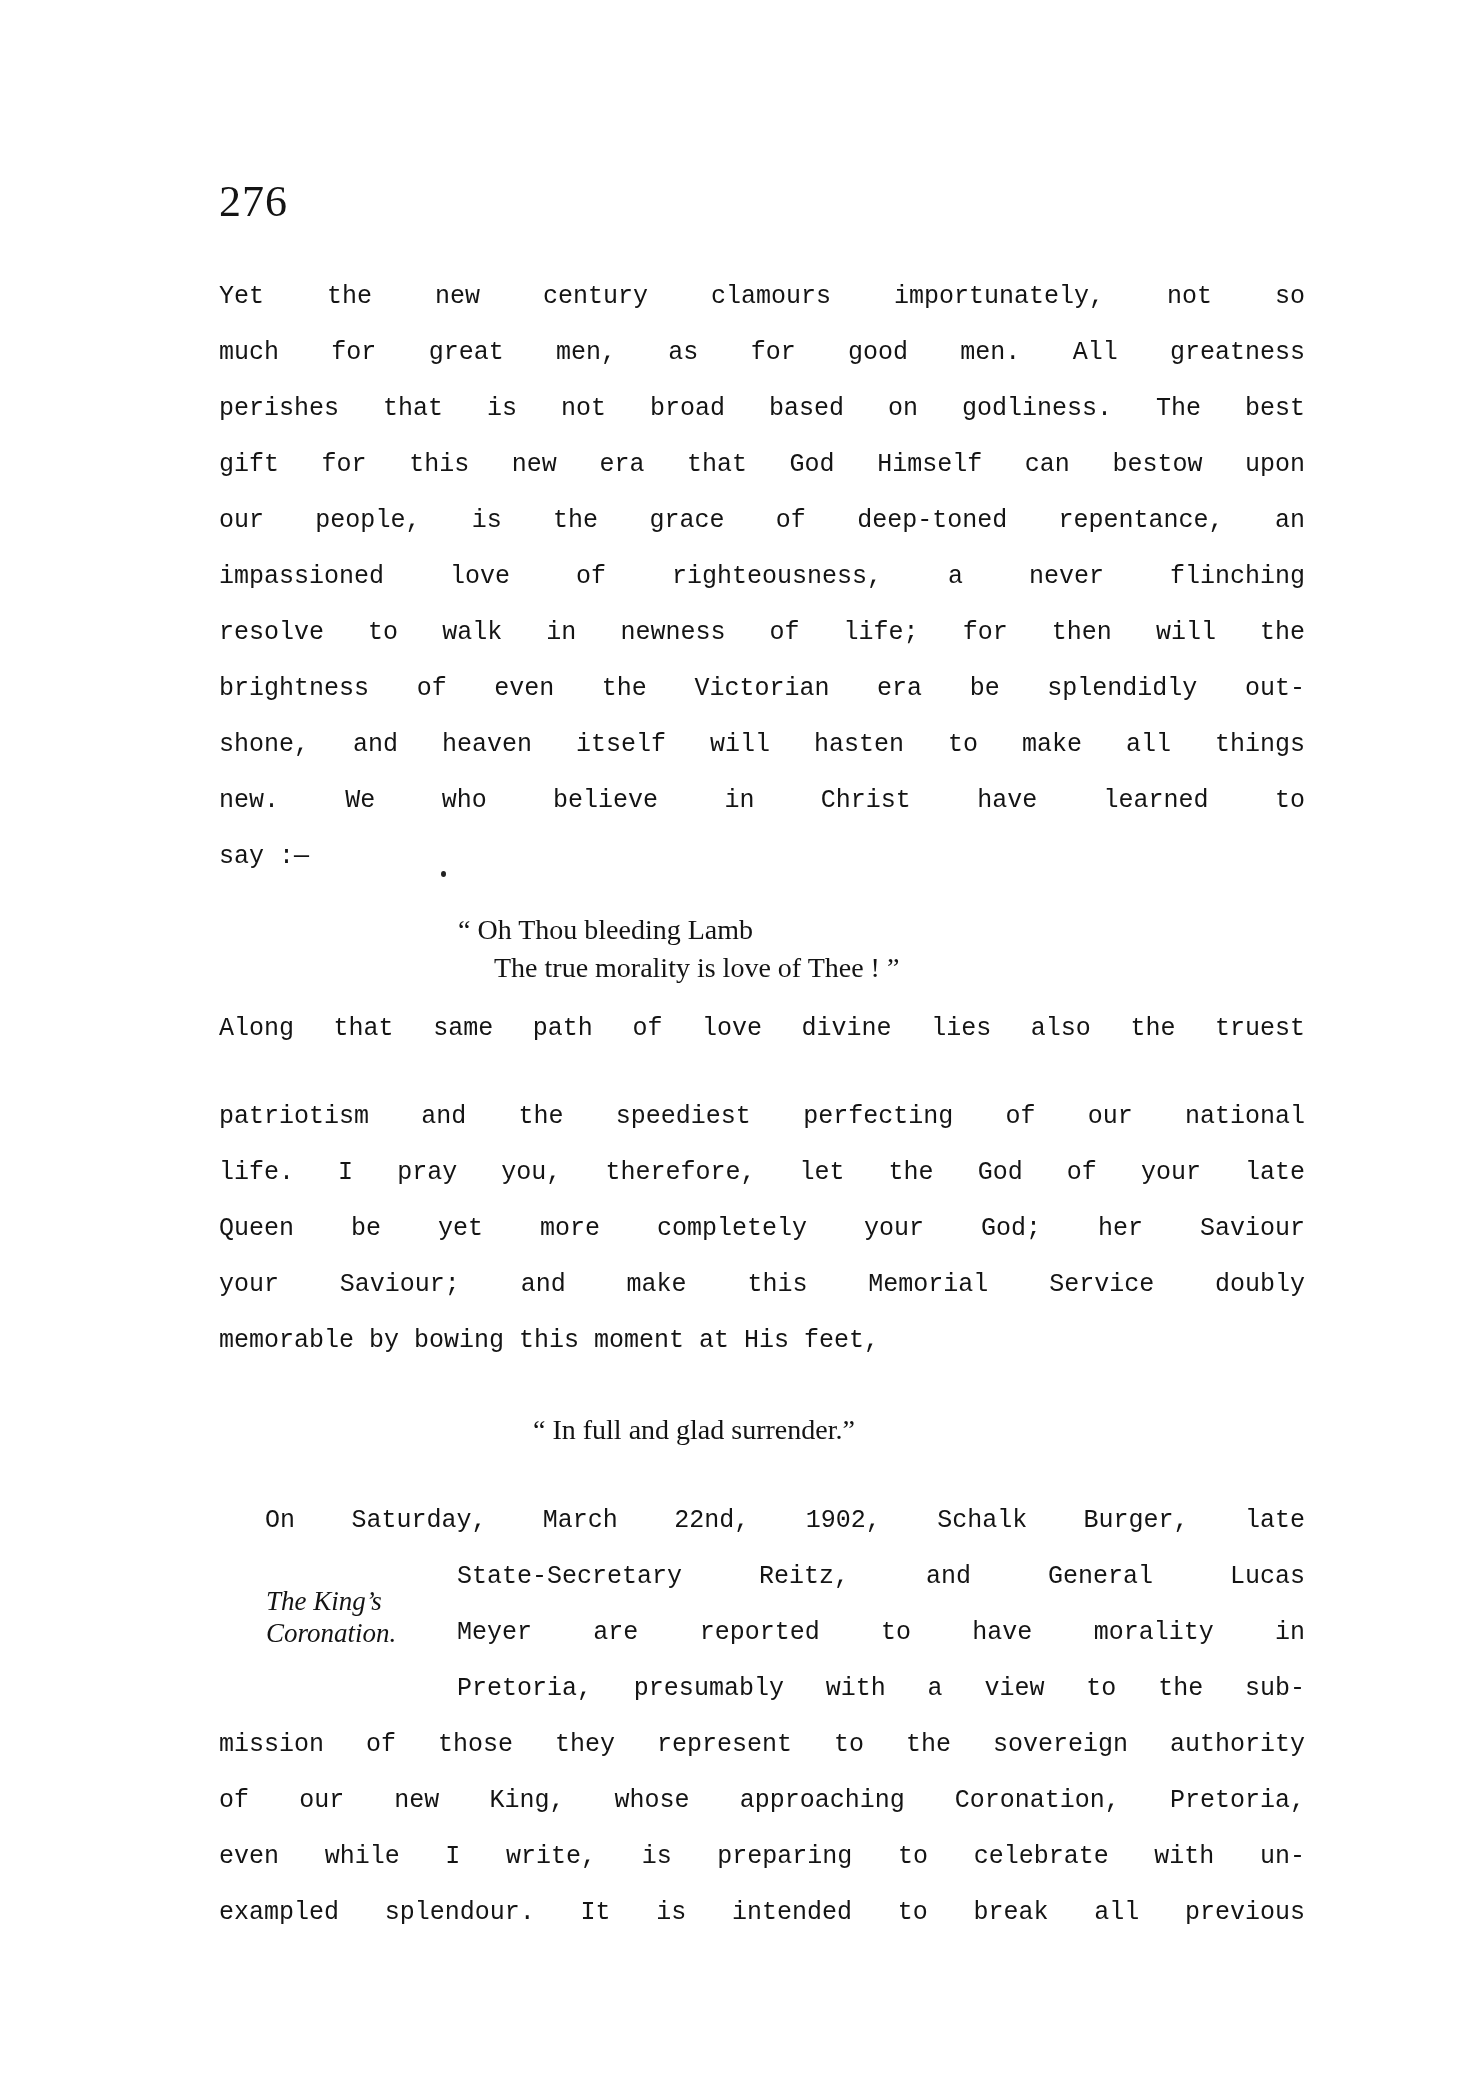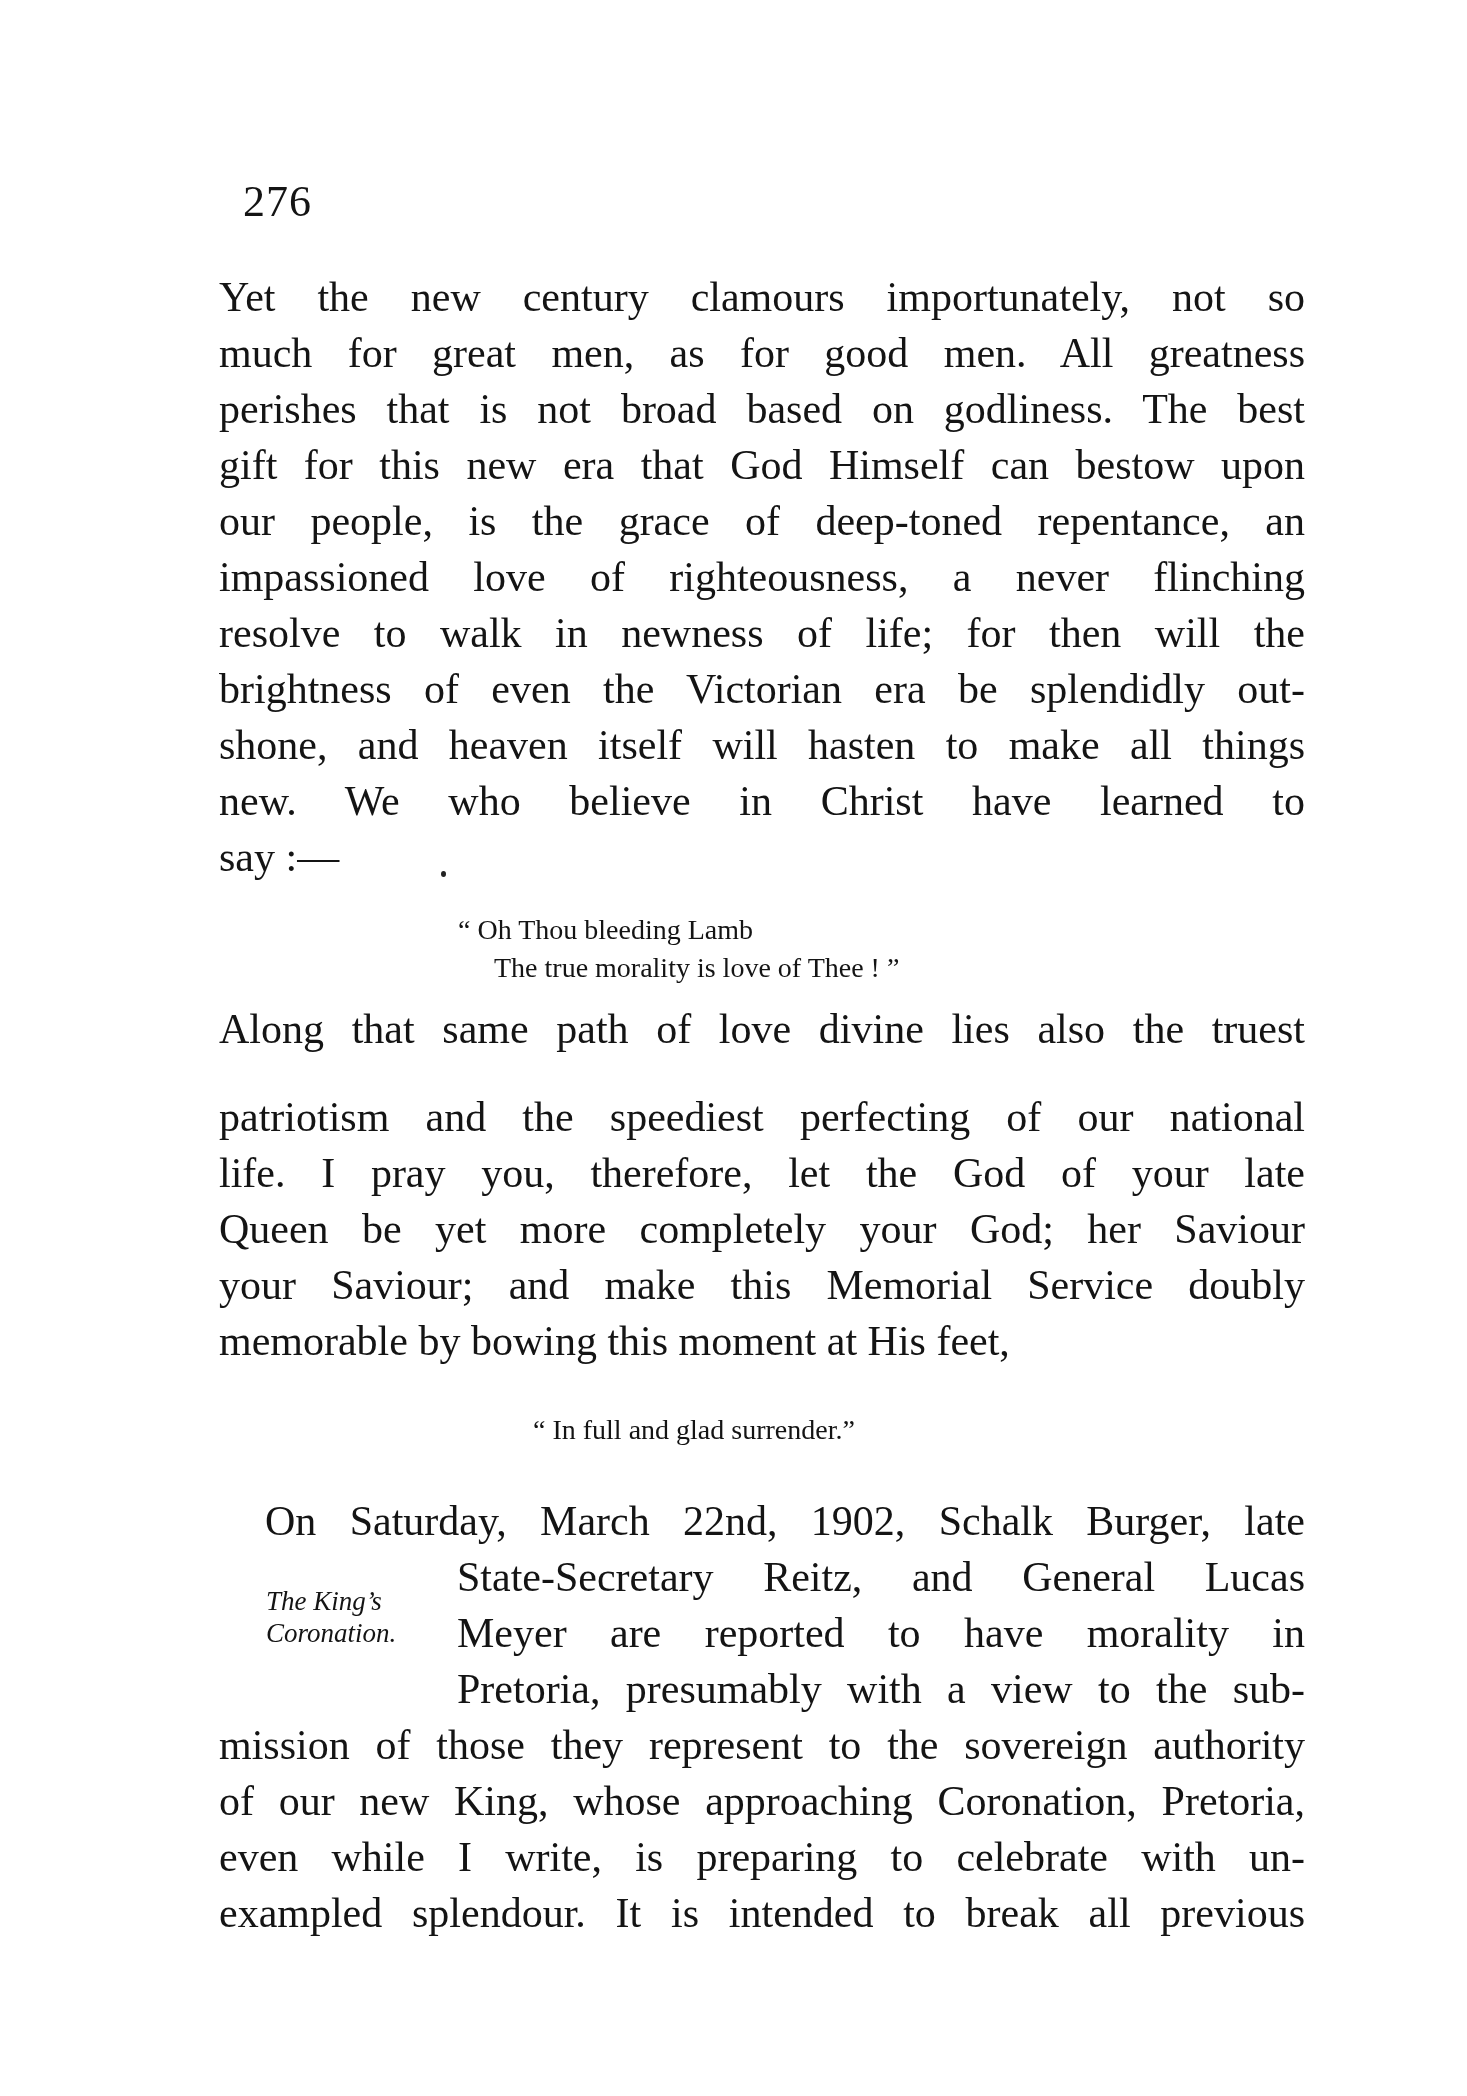--- a/index.html
+++ b/index.html
@@ -31,39 +31,39 @@
       font-size: 44px;
       line-height: 60px;
       letter-spacing: 1px;
       white-space: nowrap;
     }
     .page-number {
       position: absolute;
       left: 0;
       top: 0;
       font-size: 44px;
-      margin-left: 24px;
     }
     .running-title {
       position: absolute;
       left: 164px;
       top: 0;
       font-size: 44px;
       letter-spacing: 1.5px;
     }
     .line {
       position: absolute;
       left: 219px;
       width: 1086px;
-      font-size: 42px;
+      font-size: 25px;
       line-height: 50px;
       height: 50px;
       white-space: nowrap;
       text-align: justify;
       text-align-last: justify;
+      font-family: Liberation Mono, monospace;
     }
     .line.last {
       text-align-last: left;
     }
     .line.indent {
       left: 265px;
       width: 1040px;
     }
     .line.sidenote-wrap {
       left: 457px;

